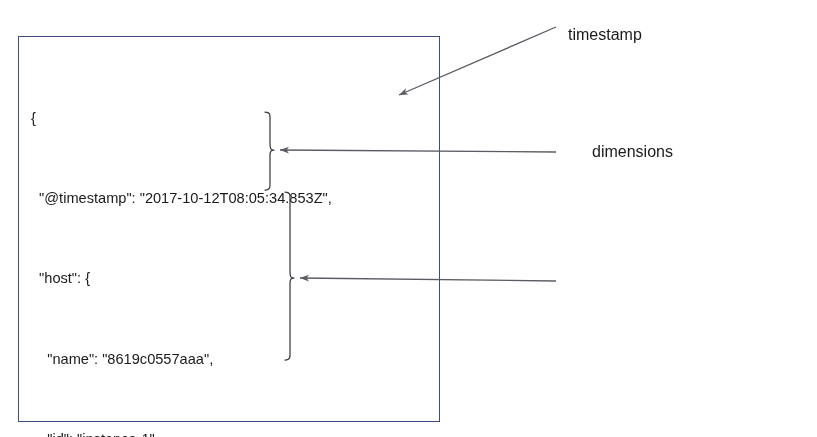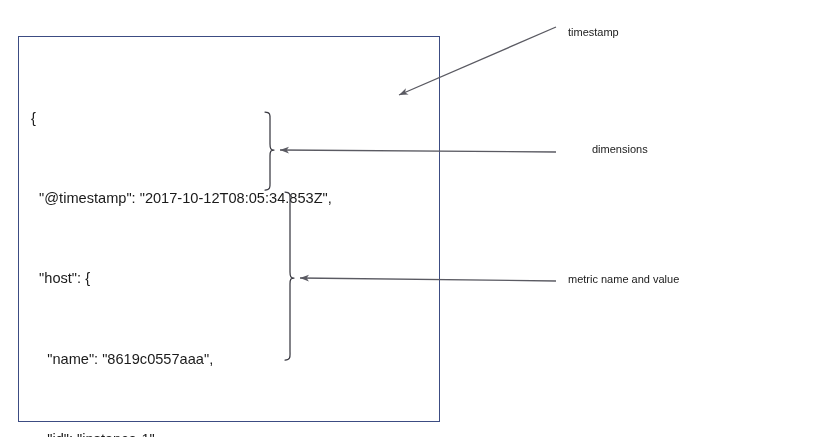--- a/index.html
+++ b/index.html
@@ -55,21 +55,21 @@
     top: 0;
     width: 817px;
     height: 437px;
     pointer-events: none;
   }
 
   
   .annot-label {
     position: absolute;
     font-family: "Liberation Sans", sans-serif;
-    font-size: 11px;
+    font-size: 16px;
     color: #1a1a1a;
     white-space: nowrap;
   }
   #label-timestamp { left: 568px; top: 26px; }
   #label-dimensions { left: 592px; top: 143px; }
   #label-metric { left: 568px; top: 273px; }
 </style>
 </head>
 <body>
 
@@ -122,15 +122,14 @@
              L 290 351
              C 290 356, 291 360, 285 360" fill="none" stroke="#3a3a42" stroke-width="1.25" stroke-linecap="round" stroke-linejoin="round"></path>
 
     <line x1="556" y1="281" x2="300" y2="278" stroke="#5a5a62" stroke-width="1.3" marker-end="url(#arrowhead)"></line>
   </svg>
 
   <div class="annot-label" id="label-timestamp">timestamp</div>
 
   <div class="annot-label" id="label-dimensions">dimensions</div>
 
-  <div class="annot-label" id="label-metric">metric name and value</div>
 
 </div>
 
 </body></html>

